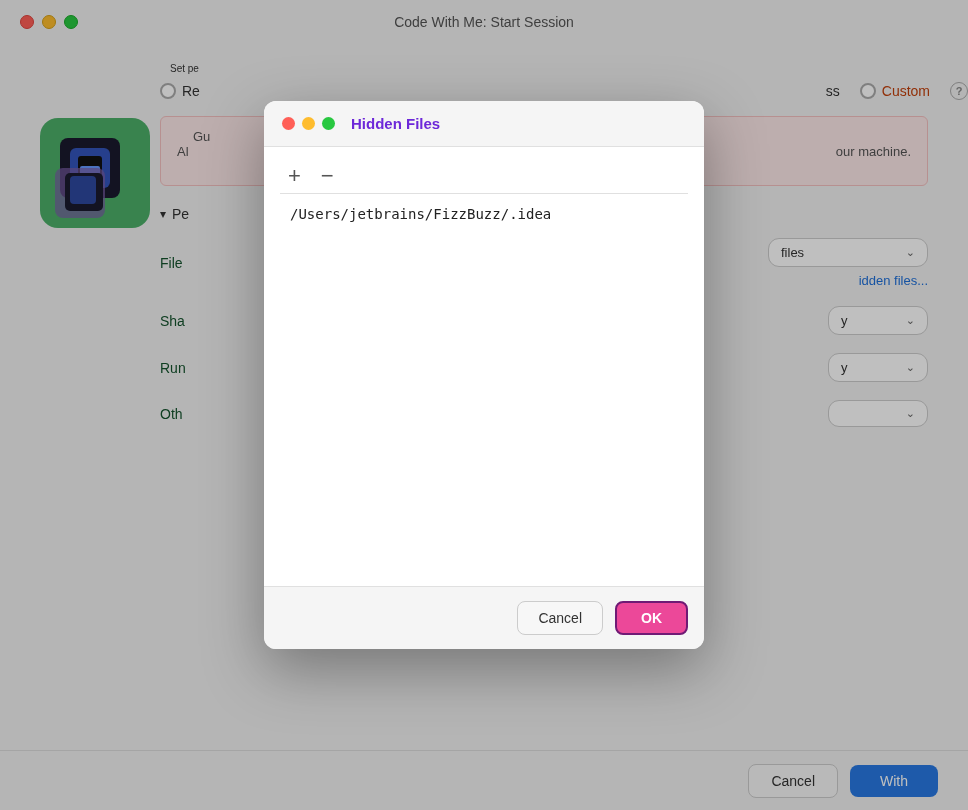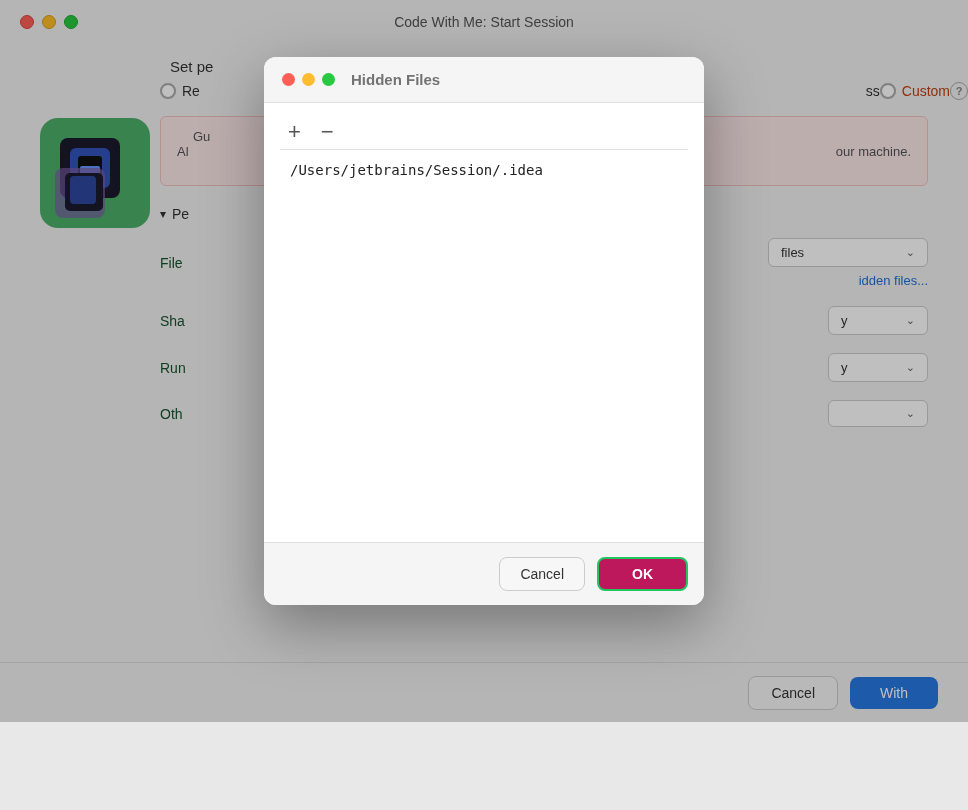--- a/index.html
+++ b/index.html
@@ -8,21 +8,21 @@
       height: 810px;
       background: #e8e8e8;
       font-family: -apple-system, BlinkMacSystemFont, 'Helvetica Neue', Arial, sans-serif;
       overflow: hidden;
       position: relative;
     }
 
     
     .main-window {
       width: 968px;
-      height: 722px;
+      height: 810px;
       background: #f2f2f2;
       position: relative;
     }
 
     
     .title-bar {
       display: flex;
       align-items: center;
       justify-content: center;
       height: 44px;
@@ -58,20 +58,21 @@
       width: 110px;
       height: 110px;
     }
 
     
     .radio-row {
       display: flex;
       align-items: center;
       margin-left: 160px;
       margin-bottom: 16px;
+      gap: 20px;
       text-align: right;
     }
     .radio-item {
       display: flex;
       align-items: center;
       gap: 6px;
       font-size: 14px;
       color: #333;
     }
     .radio-circle {
@@ -120,21 +121,21 @@
       margin-bottom: 18px;
     }
     .perm-label {
       font-size: 14px;
       color: #14532d;
     }
     .perm-dropdown {
       display: flex;
       align-items: center;
       border: 1px solid #ccc;
-      border-radius: 6px;
+      border-radius: 11px;
       padding: 6px 12px;
       background: white;
       font-size: 13px;
       color: #333;
       min-width: 160px;
       justify-content: space-between;
       gap: 8px;
     }
     .perm-dropdown .chevron {
       font-size: 11px;
@@ -244,21 +245,21 @@
       width: 13px;
       height: 13px;
       border-radius: 50%;
     }
     .modal-tl-close { background: #ff5f57; }
     .modal-tl-min { background: #febc2e; }
     .modal-tl-max { background: #28c840; }
     .modal-title {
       font-size: 15px;
       font-weight: 600;
-      color: #737373;
+      color: #6d28d9;
       margin-left: 6px;
     }
 
     .modal-body {
       padding: 12px 16px;
       background: white;
     }
 
     .modal-toolbar {
       display: flex;
@@ -300,24 +301,24 @@
     .btn-modal-cancel {
       padding: 7px 20px;
       border-radius: 8px;
       border: 1px solid #ccc;
       background: #f7f7f7;
       font-size: 14px;
       color: #333;
       cursor: pointer;
     }
     .btn-modal-ok {
-      padding: 7px 33px;
+      padding: 7px 24px;
       border-radius: 8px;
-      border: 2px solid #22c55e;
-      background: #be185d;
+      border: 2px solid #701a75;
+      background: #ec4899;
       color: white;
       font-size: 14px;
       font-weight: 600;
       cursor: pointer;
     }
 
     
     .app-icon-svg {
       width: 110px;
       height: 110px;
@@ -347,21 +348,21 @@
         <rect x="38" y="38" width="24" height="24" rx="3" fill="#111"></rect>
         <rect x="40" y="48" width="20" height="10" rx="2" fill="#6699ff"></rect>
 
         <rect x="15" y="50" width="50" height="50" rx="8" fill="#7b5ea7" opacity="0.7"></rect>
         <rect x="25" y="55" width="38" height="38" rx="5" fill="#1a1a2e"></rect>
         <rect x="30" y="58" width="26" height="28" rx="4" fill="#3355bb" opacity="0.8"></rect>
       </svg>
     </div>
 
     <div style="margin-left: 170px; margin-top: 14px;">
-      <span style="font-size:15px; color:#333; font-weight:500;">Set pe</span>
+      <span style="font-size:10px; color:#333; font-weight:500;">Set pe</span>
     </div>
 
     <div class="radio-row" style="margin-top:6px;">
       <div class="radio-item">
         <div class="radio-circle"></div>
         <span>Re</span>
       </div>
 
       <div style="flex:1;"></div>
       <span style="font-size:14px;color:#333;">ss</span>
@@ -442,21 +443,21 @@
       </div>
 
       <div class="modal-body">
 
         <div class="modal-toolbar">
           <button class="modal-toolbar-btn">+</button>
           <button class="modal-toolbar-btn">−</button>
         </div>
 
         <div class="modal-list">
-          <div class="modal-list-item">/Users/jetbrains/Session/.idea</div>
+          <div class="modal-list-item">/Users/jetbrains/FizzBuzz/.idea</div>
         </div>
       </div>
 
       <div class="modal-footer">
         <button class="btn-modal-cancel">Cancel</button>
         <button class="btn-modal-ok">OK</button>
       </div>
     </div>
   </div>
 

